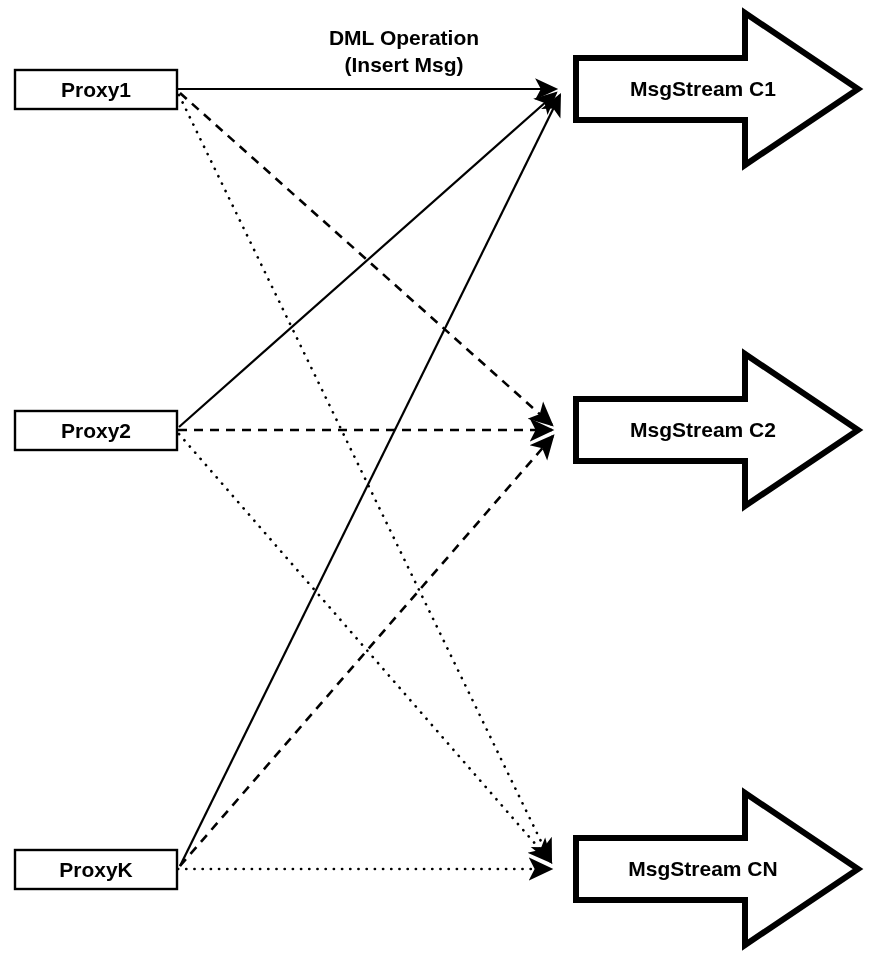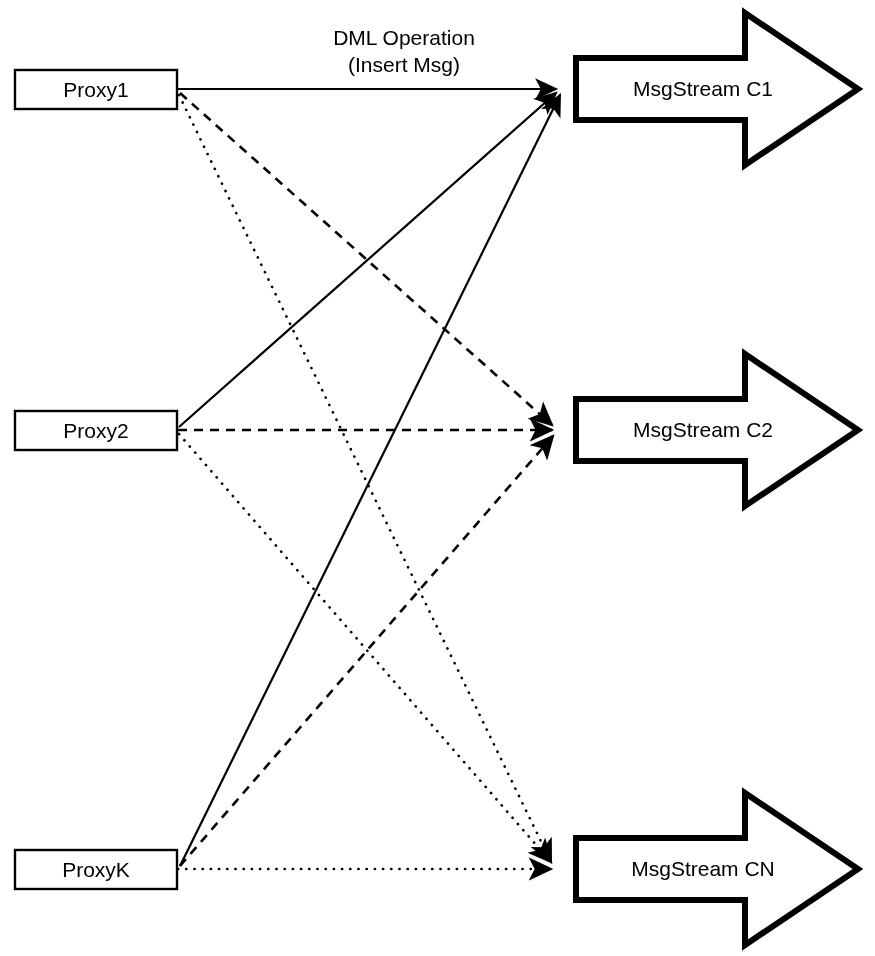--- a/index.html
+++ b/index.html
@@ -12,20 +12,21 @@
     font-family: "Liberation Sans", sans-serif;
     width: 875px;
     height: 956px;
     overflow: hidden;
   }
   #diagram-root {
     position: relative;
     width: 875px;
     height: 956px;
     background: #ffffff;
+    font-weight: bold;
   }
   svg.canvas {
     display: block;
     width: 875px;
     height: 956px;
   }
   .proxy-box-rect {
     fill: #ffffff;
     stroke: #000000;
     stroke-width: 2.4;

